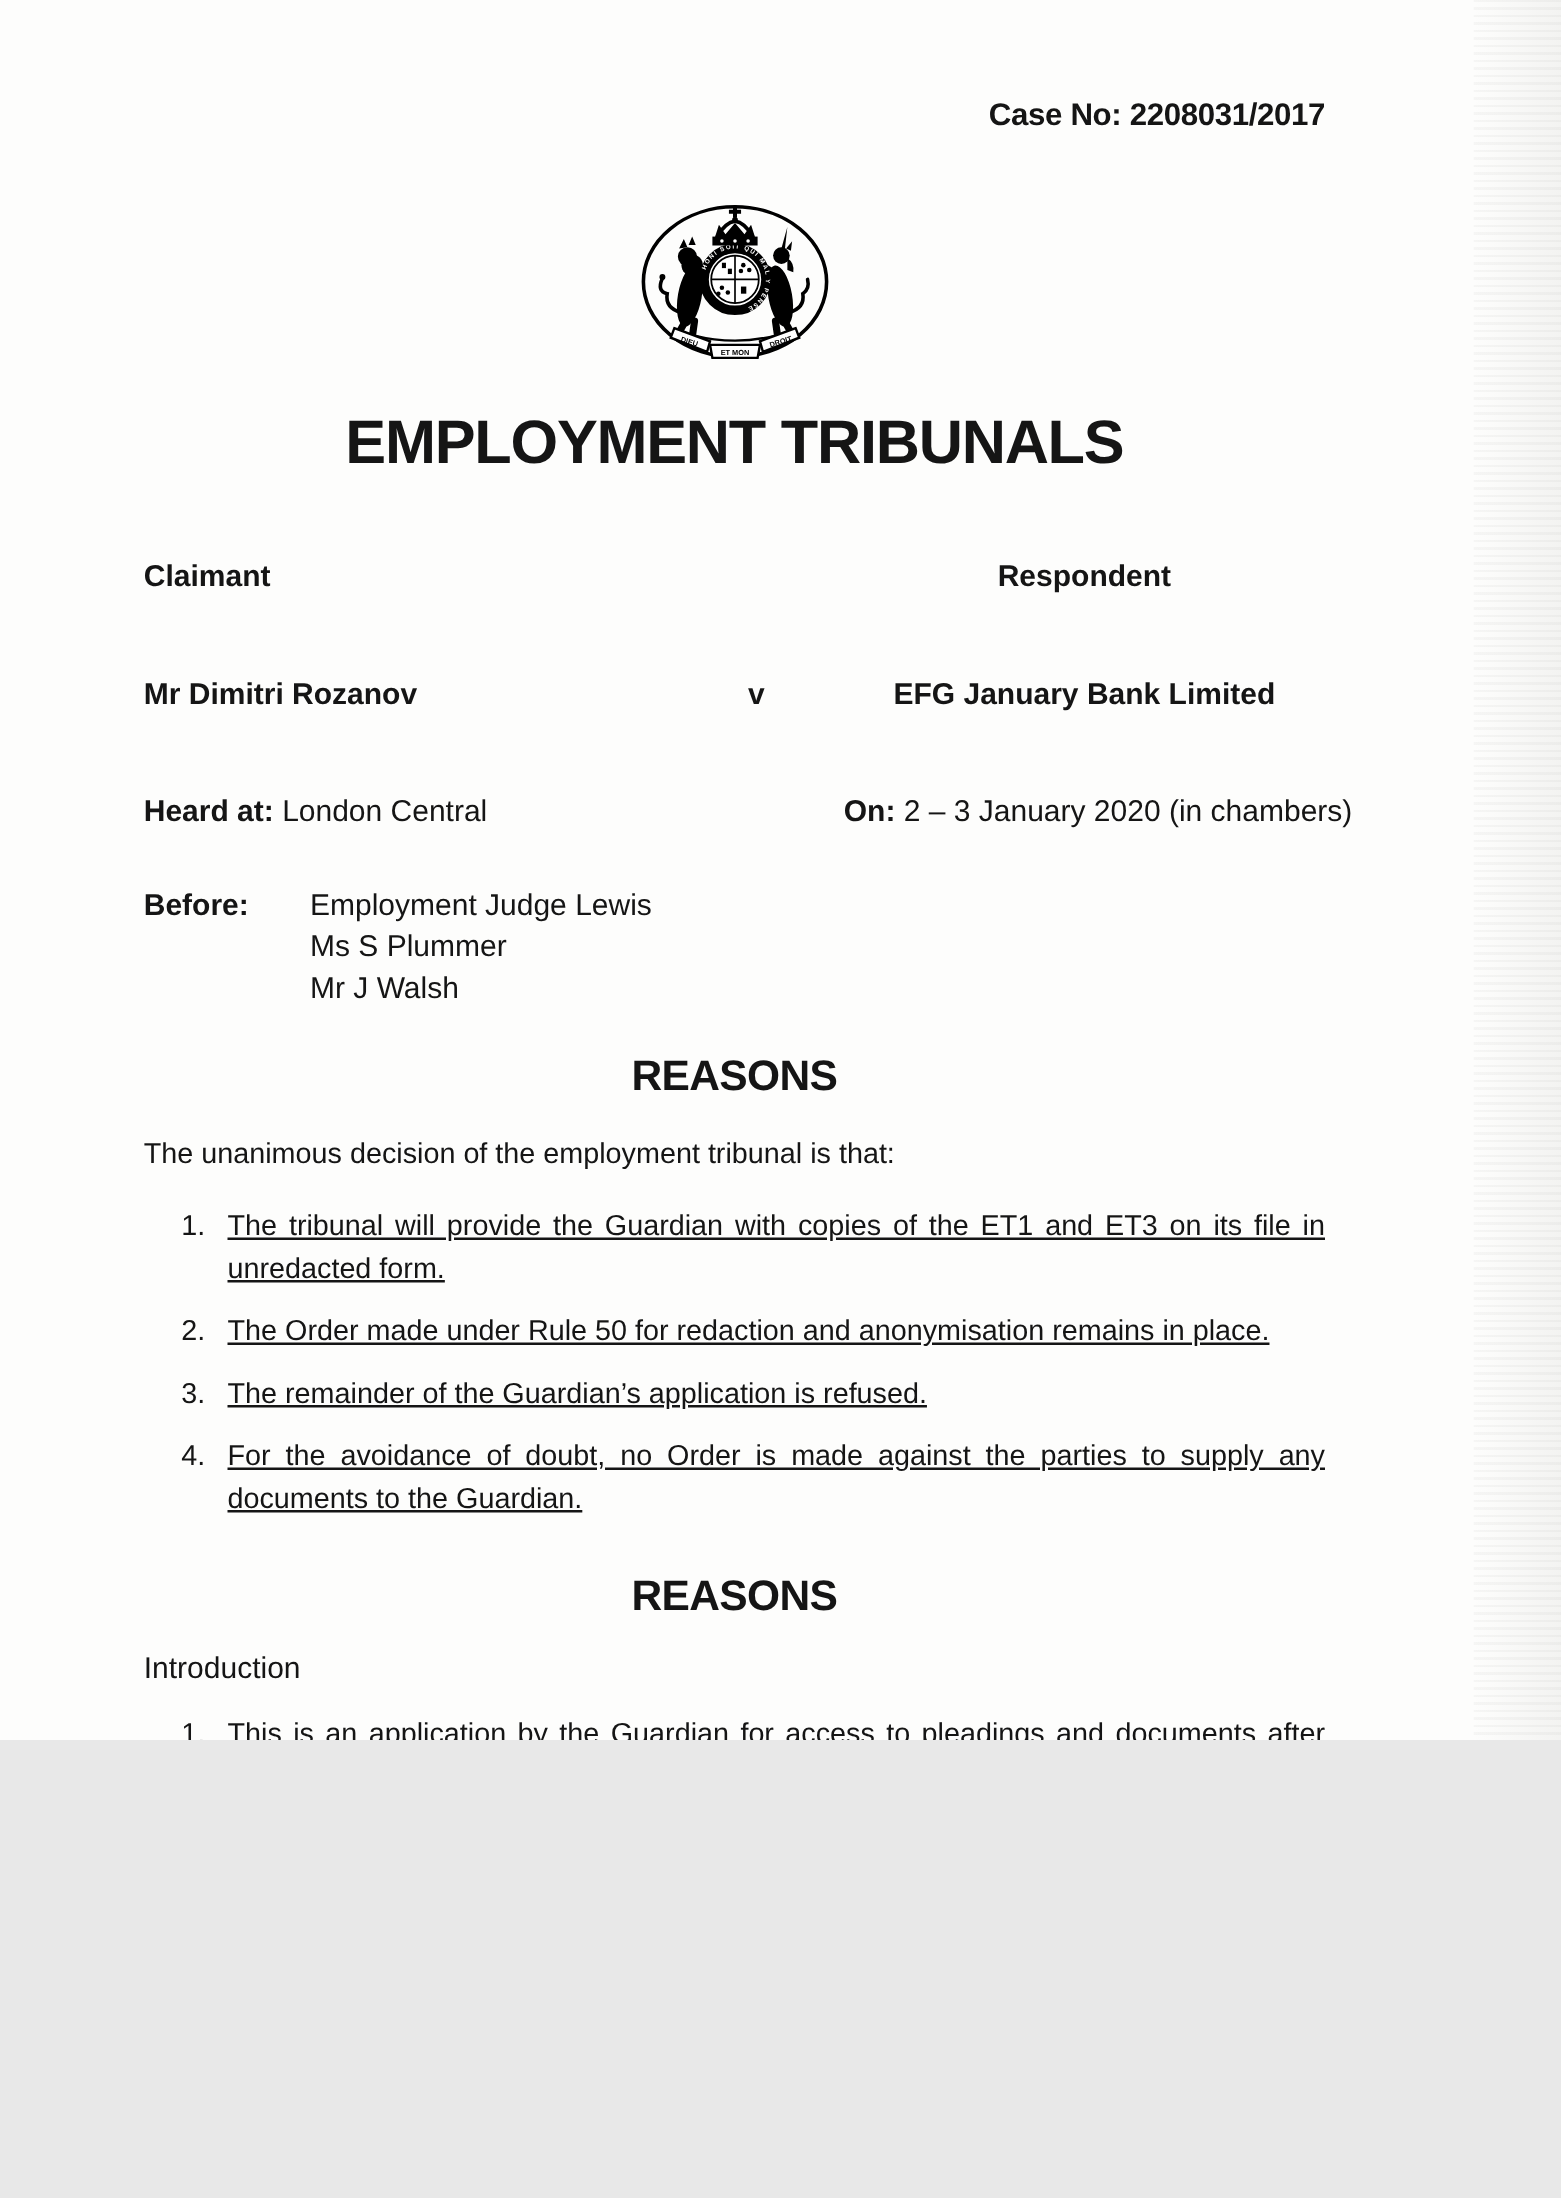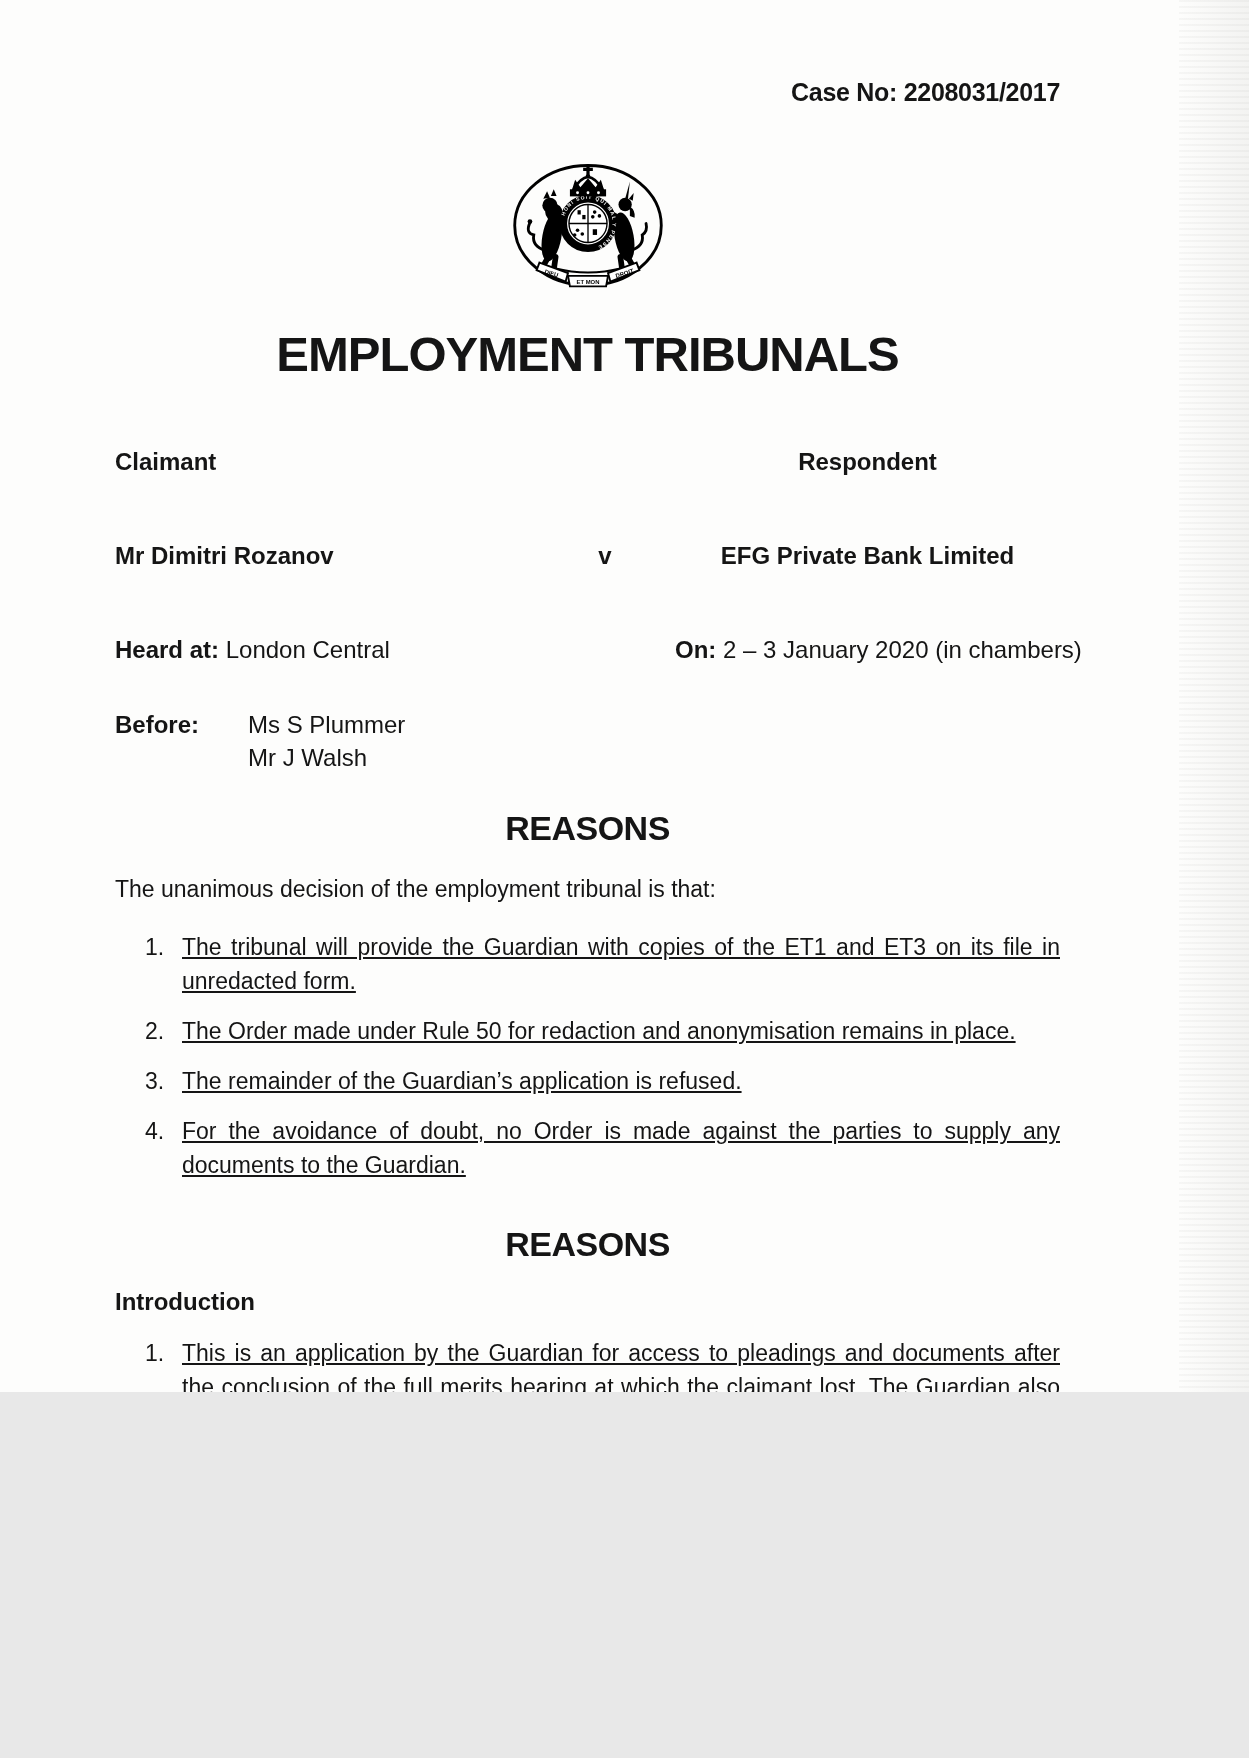--- a/index.html
+++ b/index.html
@@ -79,21 +79,21 @@
   .decision-intro { margin-top:26px; }
 
   .num-list { margin-top:24px; padding-left:30px; }
   .num-item { display:flex; }
   .num-item + .num-item { margin-top:16px; }
   .num-item .num { flex:0 0 37px; }
   .num-item .txt { flex:1; text-align:justify;text-decoration:underline; }
 
   .sub-heading {
     margin-top:26px;
-    font-size:24px; font-weight:bold;
+    font-size:24px; font-weight:normal;
     line-height:28px;
   }
   .reasons-list { margin-top:20px; padding-left:30px; }
 
   .page-number {
     position:absolute;
     top:1642px; left:115px; width:945px;
     text-align:center;
     font-family:"Liberation Serif", serif;
     font-size:24px;
@@ -187,37 +187,38 @@
 
     <div class="party-row first">
       <div class="left">Claimant</div>
       <div class="mid"></div>
       <div class="right">Respondent</div>
     </div>
 
     <div class="party-row">
       <div class="left">Mr Dimitri Rozanov</div>
       <div class="mid">v</div>
-      <div class="right">EFG Private Bank Limited</div>
+      <div class="right">EFG January Bank Limited</div>
     </div>
 
     <div class="party-row">
       <div class="left span2">
         <span class="label-bold">Heard at:</span>
         <span class="value-reg">London Central</span>
       </div>
       <div class="right">
         <span class="label-bold">On:</span>
         <span class="value-reg">2 – 3 January 2020 (in chambers)</span>
       </div>
     </div>
 
     <div class="before-block">
       <div class="blabel">Before:</div>
       <div class="bnames">
+        <div>Employment Judge Lewis</div>
         <div>Ms S Plummer</div>
         <div>Mr J Walsh</div>
       </div>
     </div>
 
     <div class="section-heading">REASONS</div>
 
     <div class="body-text decision-intro">The unanimous decision of the employment tribunal is that:</div>
 
     <div class="num-list body-text">

